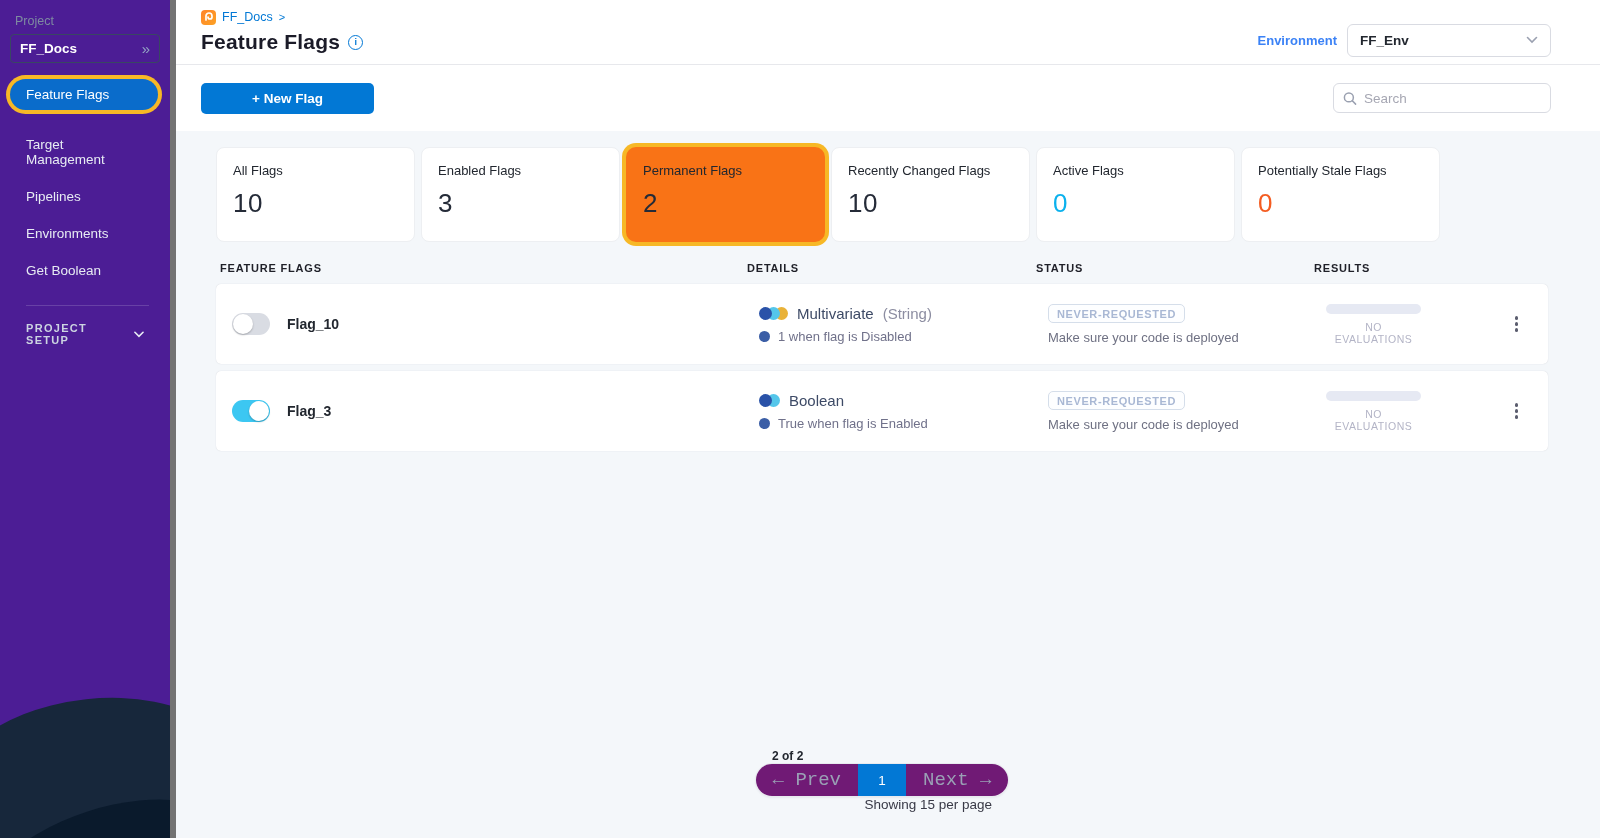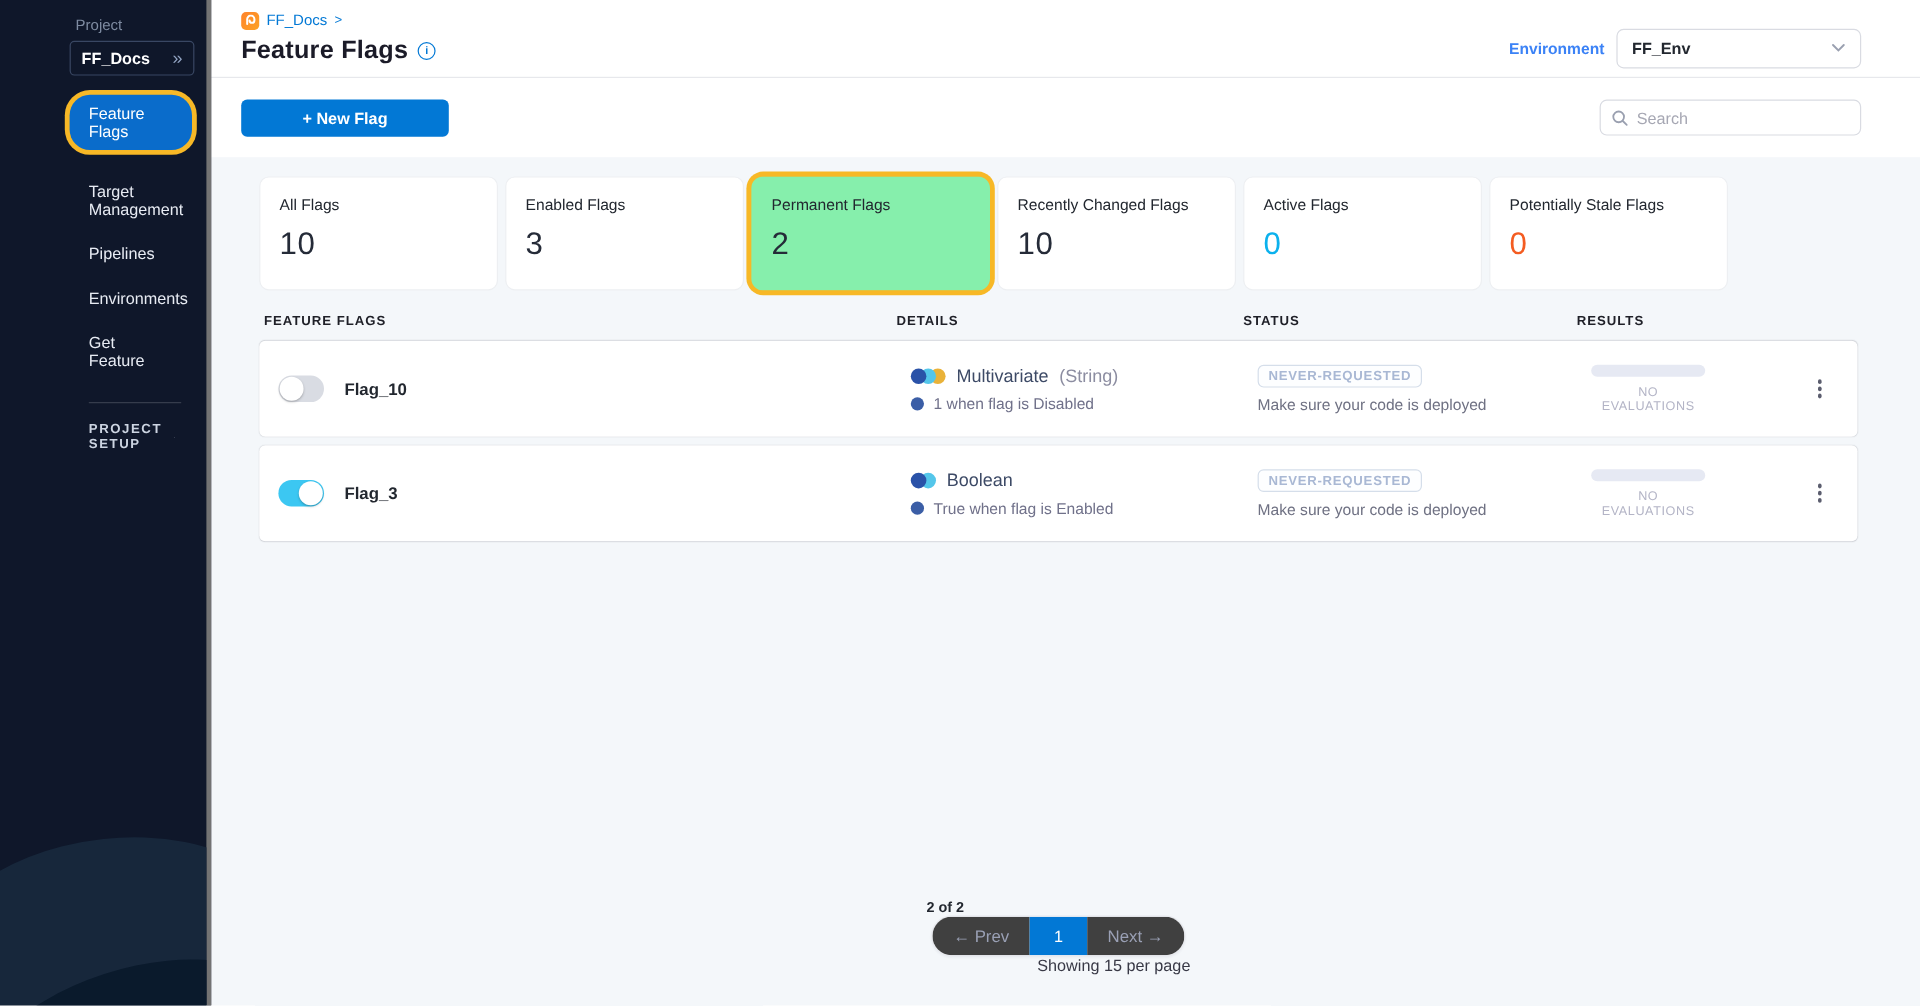--- a/index.html
+++ b/index.html
@@ -1,20 +1,20 @@
 <!DOCTYPE html>
 <html><head>
 <meta charset="utf-8">
 <style>
   * { margin:0; padding:0; box-sizing:border-box; }
   html,body { width:1600px; height:838px; overflow:hidden; }
   body { font-family:"Liberation Sans", sans-serif; display:flex; background:#fff; color:#22272f; }
 
   
-  .sidebar { width:176px; min-width:176px; background:#0f172a; position:relative; overflow:hidden; padding-top:14px; border-right:4px solid #737373;padding-left:48px; }
+  .sidebar { width:176px; min-width:176px; background:#4c1d95; position:relative; overflow:hidden; padding-top:14px; border-right:6px solid #737373; }
   .swoosh1 { position:absolute; left:-70px; bottom:-90px; width:330px; height:230px; background:#17273b; border-radius:45% 55% 40% 50%; transform:rotate(-14deg); }
   .swoosh2 { position:absolute; left:-30px; bottom:-120px; width:280px; height:150px; background:#0a1a2c; border-radius:50%; transform:rotate(-18deg); }
   .proj-label { color:#7e8ba1; font-size:12.5px; margin:0 0 6px 15px; position:relative; }
   .proj-box { margin:0 10px; height:29px; border:1px solid #394763; border-radius:4px; display:flex; align-items:center; justify-content:space-between; padding:0 9px; position:relative; cursor:pointer; }
   .proj-name { color:#fff; font-weight:bold; font-size:13.5px; }
   .proj-collapse { color:#93a5c4; font-size:15px; line-height:1; }
   .nav { margin-top:16px; position:relative; }
   .nav-item { color:#e7ebf3; font-size:13.5px; padding:11px 26px; cursor:pointer; }
   .nav-item.active { margin:4px 12px 16px 10px; padding:8px 16px; background:#0a6ccb; border-radius:17px; box-shadow:0 0 0 4px #f7b826; color:#fff; }
   .nav-divider { border-top:1px solid rgba(255,255,255,0.16); margin:16px 21px 0 26px; position:relative; }
@@ -43,21 +43,21 @@
   .new-flag-btn { width:173px; height:31px; background:#0278d5; border:none; border-radius:5px; color:#fff; font-family:inherit; font-size:13.5px; font-weight:bold; cursor:pointer; }
   .search-box { width:218px; height:30px; border:1px solid #d9dbe2; border-radius:6px; display:flex; align-items:center; padding:0 9px; gap:7px; background:#fff; }
   .search-box input { border:none; outline:none; flex:1; font-family:inherit; font-size:13.5px; color:#22272f; background:transparent; }
   .search-box input::placeholder { color:#a6a7b3; }
 
   .content { flex:1; background:#f4f7fa; padding:16px 52px 0 40px; display:flex; flex-direction:column; }
 
   
   .stat-cards { display:flex; gap:6px; }
   .stat-card { width:199px; height:95px; background:#fff; border:1px solid #edeff2; border-radius:8px; padding:15px 16px; cursor:pointer; }
-  .stat-card.highlight { background:#86efac; border-radius:10px; box-shadow:0 0 0 4px #f7b826; border-color:transparent; }
+  .stat-card.highlight { background:#f97316; border-radius:10px; box-shadow:0 0 0 4px #f7b826; border-color:transparent; }
   .stat-label { font-size:13px; color:#22272f; }
   .stat-value { font-size:26px; margin-top:10px; color:#22272f; font-weight:500; letter-spacing:0.5px; }
 
   
   .grid-cols { display:grid; grid-template-columns:527px 289px 278px 140px 1fr; align-items:center; }
   .thead { padding:20px 0 10px 4px; }
   .th { font-size:11px; font-weight:bold; letter-spacing:0.8px; color:#1f2028; }
   .rows { display:flex; flex-direction:column; gap:7px; }
   .row { background:#fff; border-radius:5px; height:80px; box-shadow:0 0 1px rgba(40,41,61,0.2); padding-left:16px; cursor:pointer; }
   .flag-cell { display:flex; align-items:center; gap:17px; }
@@ -88,21 +88,21 @@
   .results-note { font-size:10.5px; letter-spacing:0.5px; color:#b3b4c6; margin-top:7px; text-align:center; }
 
   .kebab-cell { justify-self:end; padding-right:26px; }
   .kebab { display:flex; flex-direction:column; gap:2.5px; cursor:pointer; padding:4px; }
   .kebab span { width:3.5px; height:3.5px; border-radius:50%; background:#5b5d6e; }
 
   
   .footer { margin-top:auto; display:flex; align-items:center; justify-content:space-between; padding-bottom:26px;flex-direction:column; }
   .row-count { font-size:12px; font-weight:bold; color:#22272f; width:220px; }
   .pagination { display:flex; align-items:stretch; height:34px; background:#fff; border:1px solid #e8eaef; border-radius:17px; overflow:hidden; box-shadow:0 1px 2px rgba(40,41,61,0.06); }
-  .page-prev,.page-next { display:flex; align-items:center; padding:0 17px; color:#9aa0b5; font-size:14px; cursor:pointer; background:#404040; border:none; font-family:Liberation Sans, sans-serif; }
+  .page-prev,.page-next { display:flex; align-items:center; padding:0 17px; color:#9aa0b5; font-size:19px; cursor:pointer; background:#701a75; border:none; font-family:Liberation Mono, monospace; }
   .page-num { width:48px; display:flex; align-items:center; justify-content:center; background:#0278d5; color:#fff; font-size:13.5px; cursor:pointer; }
   .per-page { font-size:13.5px; color:#383946; width:220px; text-align:right; }
 </style>
 </head>
 <body>
 
 <div class="sidebar">
   <div class="swoosh1"></div>
   <div class="swoosh2"></div>
 
@@ -110,21 +110,21 @@
   <div class="proj-box">
     <span class="proj-name">FF_Docs</span>
     <span class="proj-collapse">»</span>
   </div>
 
   <div class="nav">
     <div class="nav-item active">Feature Flags</div>
     <div class="nav-item">Target Management</div>
     <div class="nav-item">Pipelines</div>
     <div class="nav-item">Environments</div>
-    <div class="nav-item">Get Feature</div>
+    <div class="nav-item">Get Boolean</div>
   </div>
 
   <div class="nav-divider"></div>
 
   <div class="nav-section">
     <span>PROJECT SETUP</span>
     <svg class="chev-down" viewBox="0 0 11 7">
         <path d="M1 1l4.5 4.5L10 1" stroke="#e7ebf3" stroke-width="1.8" fill="none" stroke-linecap="round"></path>
       </svg>
   </div>

